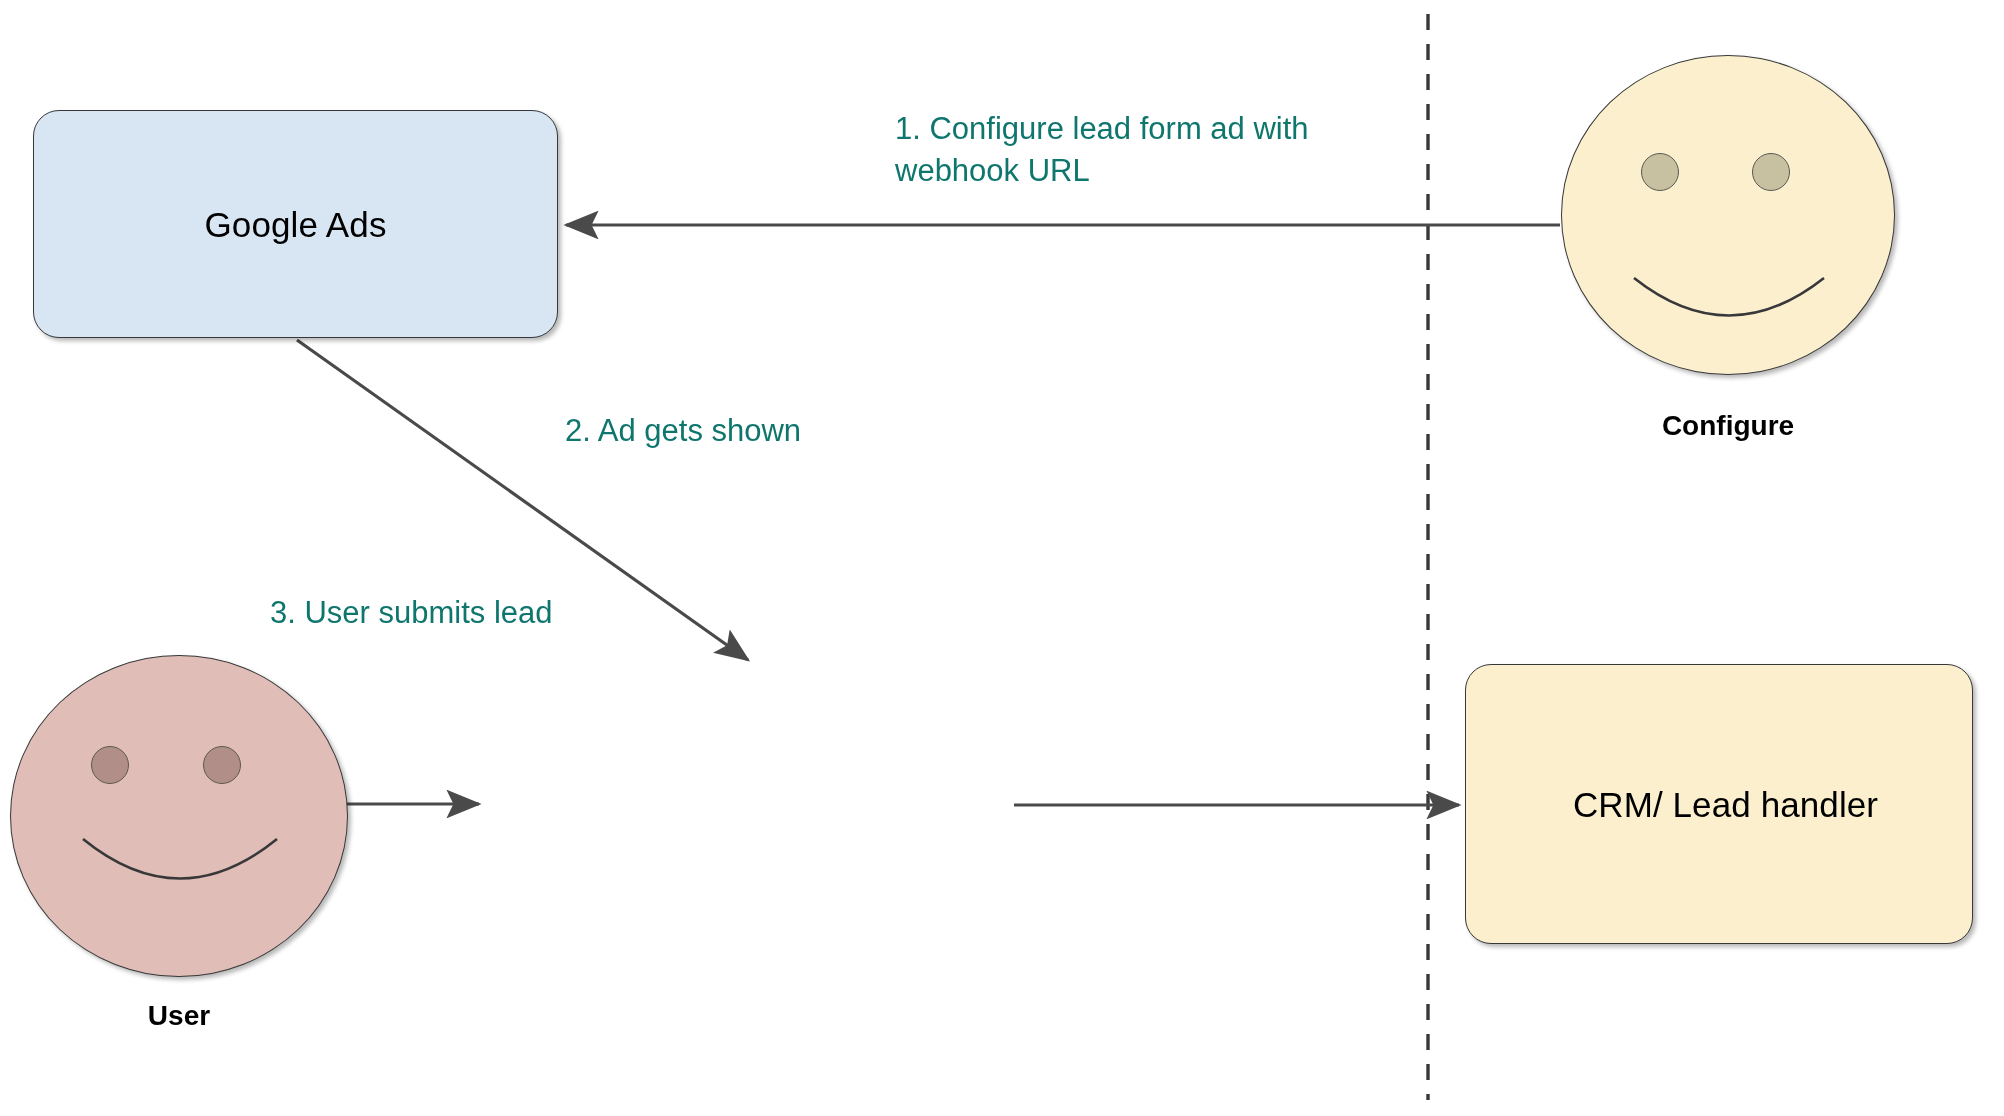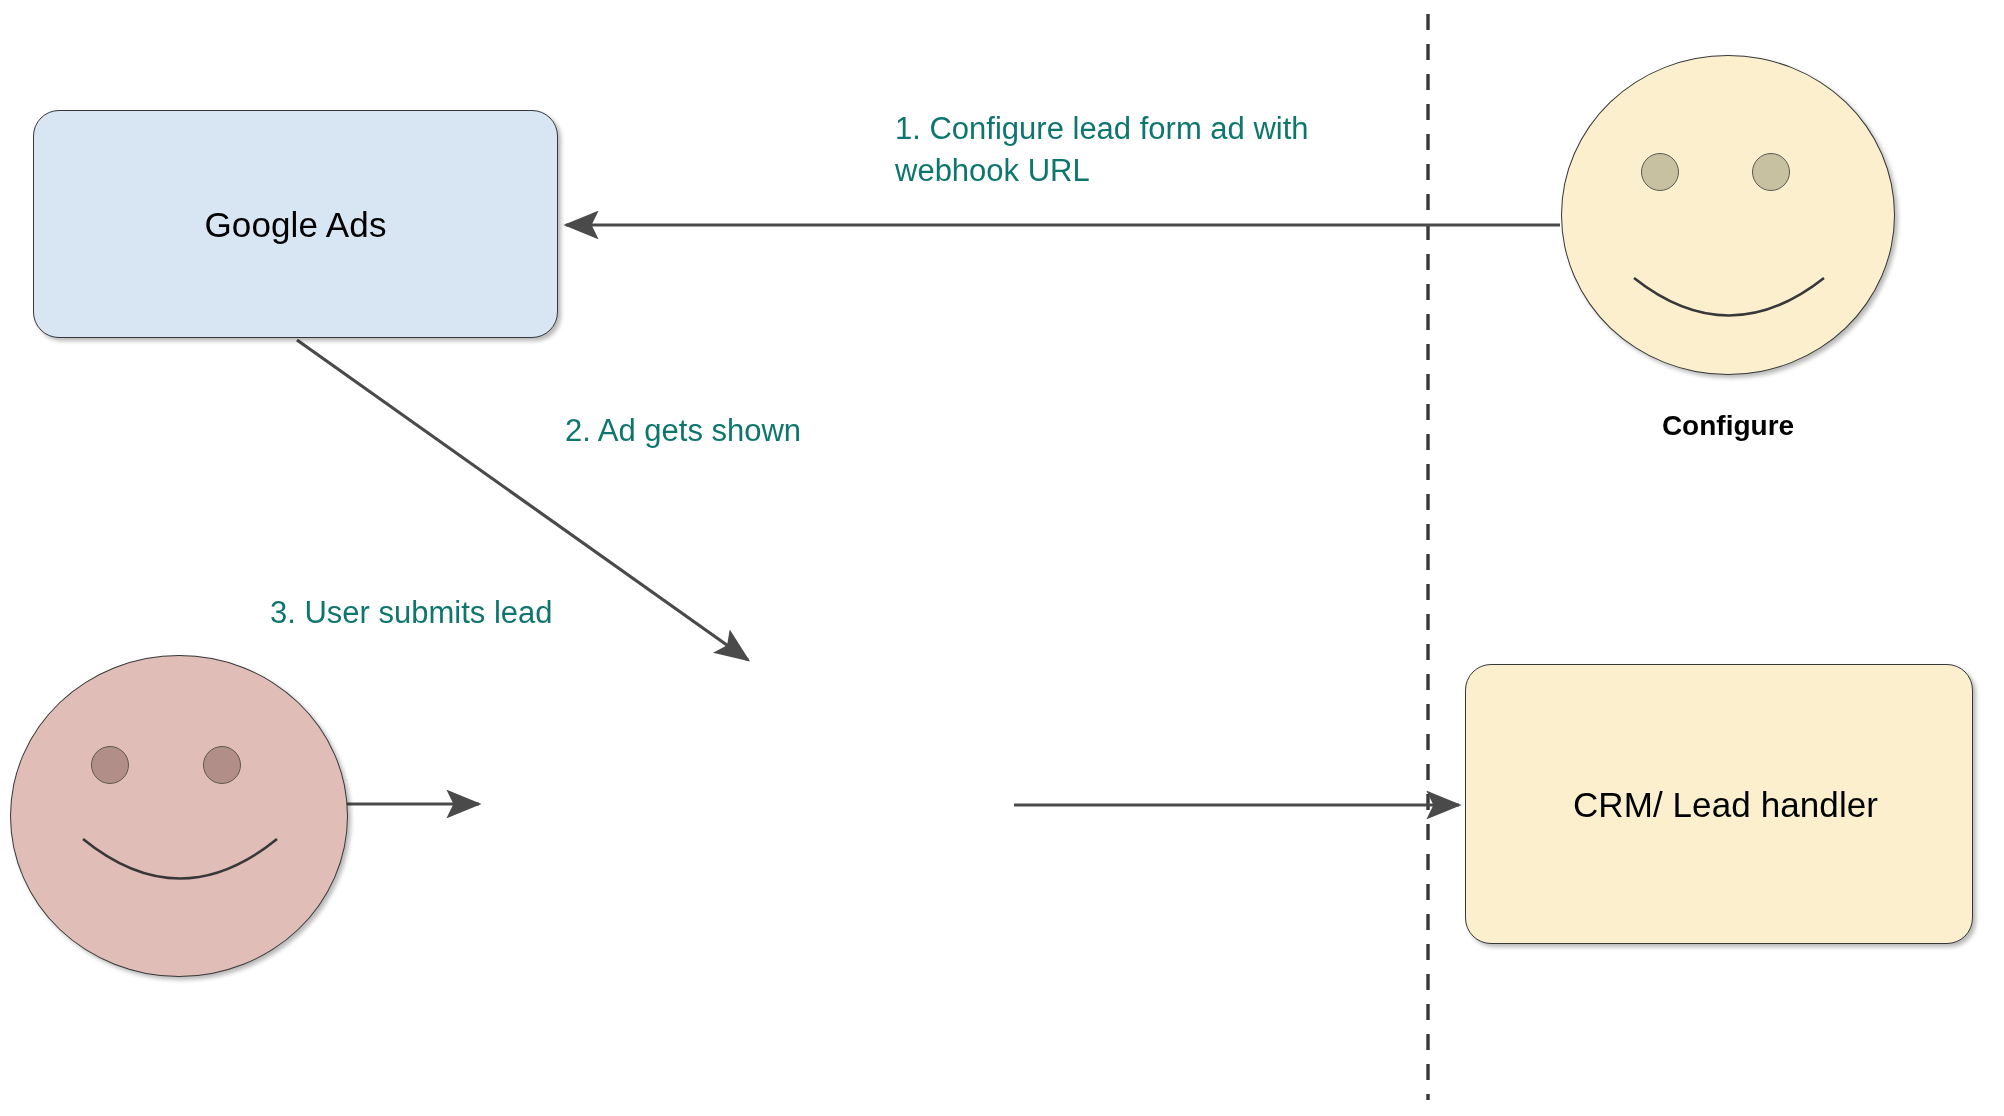--- a/index.html
+++ b/index.html
@@ -157,19 +157,20 @@
   </div>
   <div class="caption" id="caption-advertiser">Configure</div>
 
   <div class="node face face-rose" id="node-user">
     <span class="eye eye-rose left"></span>
     <span class="eye eye-rose right"></span>
     <svg class="mouth" width="338" height="322" viewBox="0 0 338 322" style="left:0;top:0;">
       <path d="M72,183 Q169,262 266,183" fill="none" stroke="#38383a" stroke-width="2.6"></path>
     </svg>
   </div>
+  <div class="caption" id="caption-user">User</div>
 
   <div class="step" id="step-1">1.  Configure lead form ad with
 webhook URL</div>
   <div class="step" id="step-2">2.  Ad gets shown</div>
   <div class="step" id="step-3">3.  User submits lead</div>
 
 </div>
 
 </body></html>

